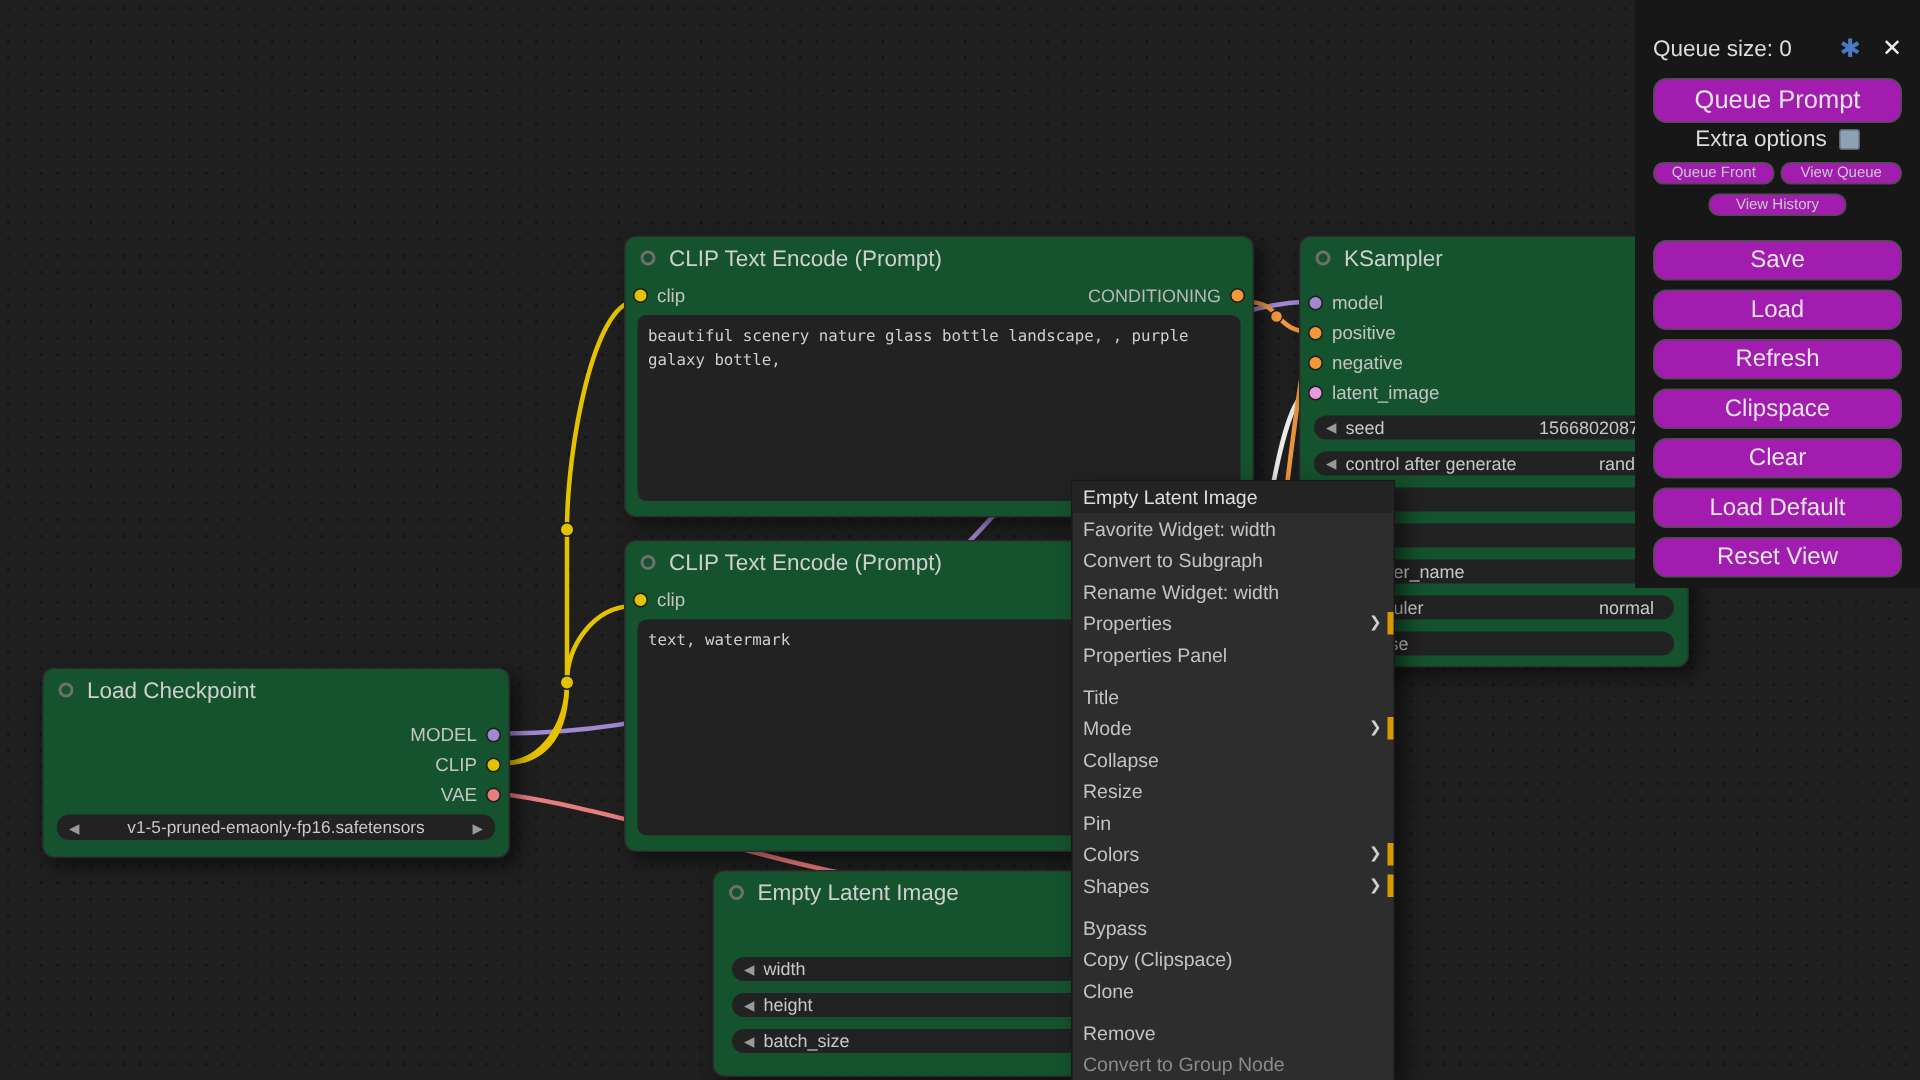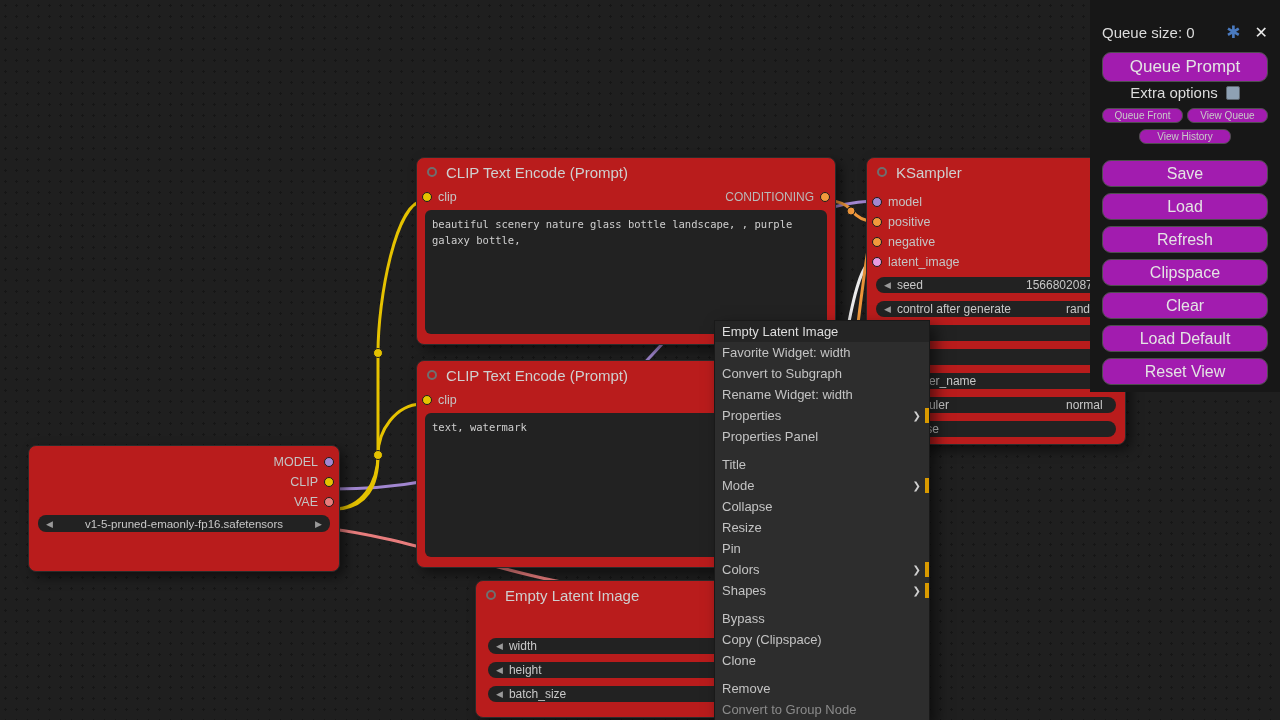--- a/index.html
+++ b/index.html
@@ -7,21 +7,21 @@
     width:1280px;height:720px;overflow:hidden;position:relative;
     background-color:#1f1f1f;
     background-image:radial-gradient(#161616 1.2px, transparent 1.3px);
     background-size:11px 11px;
     font-family:"Liberation Sans",sans-serif;
     -webkit-font-smoothing:antialiased;
   }
   
   #wires{position:absolute;left:0;top:0;z-index:1;pointer-events:none;}
   
-  .node{position:absolute;background:#b91c1c;border:1px solid #2b2b2b;border-radius:8px;
+  .node{position:absolute;background:#14532d;border:1px solid #2b2b2b;border-radius:8px;
         box-shadow:5px 5px 12px rgba(0,0,0,.5);z-index:2;box-sizing:border-box;color:#c9c9c9;}
   .node-header{height:28px;display:flex;align-items:center;padding:0 10px;font-size:15px;color:#cfcfcf;}
   .collapse-dot{width:10px;height:10px;border-radius:50%;border:2px solid #6f6f6f;background:transparent;
         margin-right:9px;box-sizing:border-box;flex:0 0 auto;}
   .io-row{display:flex;align-items:center;justify-content:space-between;height:22px;padding:0 5px;font-size:12.5px;color:#c4c4c4;}
   .io-left,.io-right{display:flex;align-items:center;gap:6px;}
   .slot-dot{width:10px;height:10px;border-radius:50%;border:1px solid #1d1d1d;box-sizing:border-box;flex:0 0 auto;}
   .dot-clip{background:#e5c200;} .dot-cond{background:#f2993c;} .dot-model{background:#a287d1;}
   .dot-latent{background:#e89aе0;background:#e89ae0;} .dot-vae{background:#e87d7d;}
   .prompt-box{margin:2px 8px 8px 8px;background:#222;border-radius:6px;padding:6px 7px;
@@ -172,20 +172,24 @@
     </span>
     <span class="io-right">
       <span style="color:#b9b9b9;font-size:12px;">CONDITIONING</span>
       <span class="slot-dot dot-cond"></span>
     </span>
   </div>
   <div class="prompt-box" style="height:132px;">text, watermark</div>
 </div>
 
 <div class="node" id="node-ckpt">
+  <div class="node-header">
+    <span class="collapse-dot"></span>
+    <span>Load Checkpoint</span>
+  </div>
   <div style="margin-top:6px;">
     <div class="out-row">
         <span>MODEL</span>
         <span class="slot-dot dot-model"></span>
       </div>
     <div class="out-row">
         <span>CLIP</span>
         <span class="slot-dot dot-clip"></span>
       </div>
     <div class="out-row">

